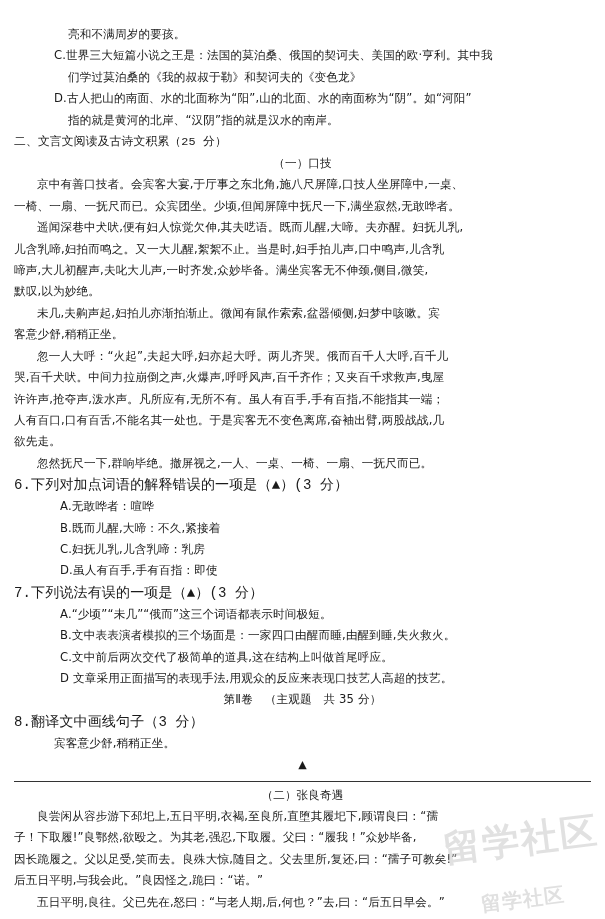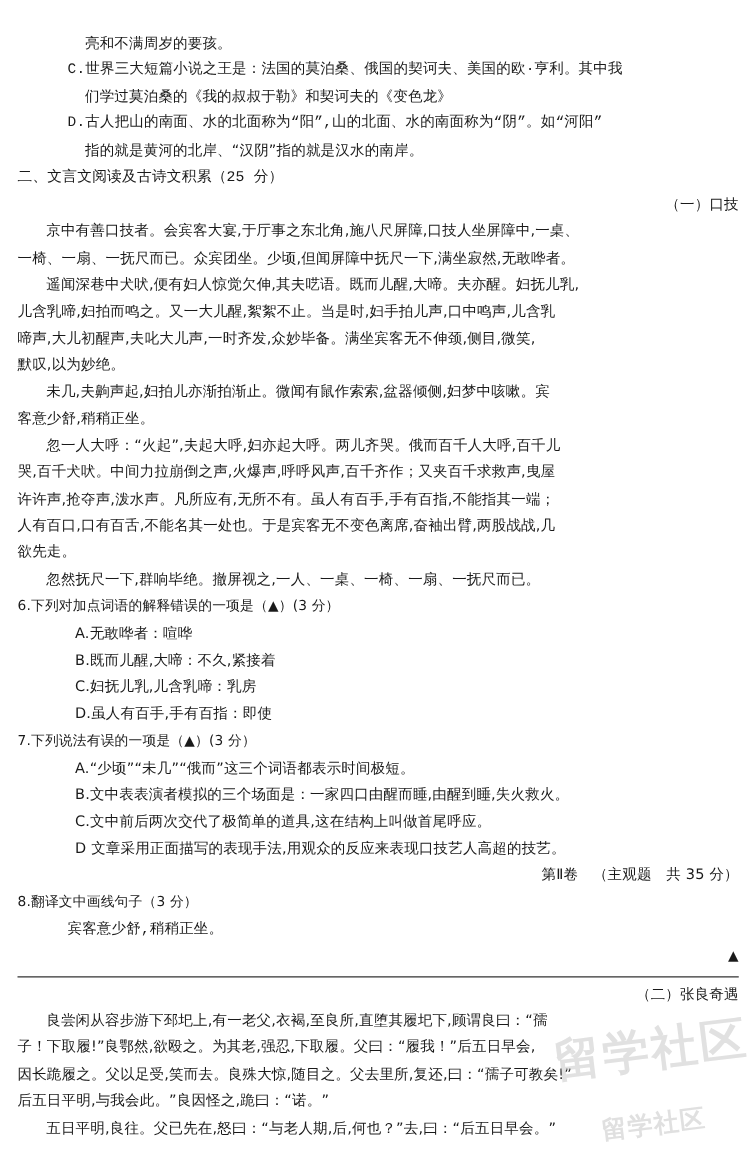--- a/index.html
+++ b/index.html
@@ -18,26 +18,26 @@
     overflow:hidden;
     margin-top:20px;
   }
   .ln {
     font-size:11.6px;
     line-height:21.4px;
     letter-spacing:0.15px;
     white-space:pre-wrap;
     word-break:break-all;
   }
-  .indent2 { padding-left:40px;font-family:Liberation Mono, monospace; }
+  .indent2 { padding-left:40px; }
   .indent3 { padding-left:54px; }
   .noind { padding-left:0; }
-  .center { text-align:right; }
+  .center { text-align:center; }
   .sec-head { font-size:11.8px; line-height:22px;font-family:Liberation Mono, monospace; }
-  .q-head { font-size:11px; line-height:22px; }
+  .q-head { font-size:14px; line-height:22px;font-family:Liberation Mono, monospace; }
   .body-par { text-indent:23px; }
   .opt { padding-left:46px; }
   .hr {
     border:0;
     border-top:1px solid #333;
     margin:5px 0 3px 0;
   }
   .tri { font-size:11px; }
   .wm {
     position:absolute;
@@ -111,22 +111,22 @@
   <div class="ln center">第Ⅱ卷　（主观题　共 35 分）</div>
 
   <div class="ln q-head noind">8.翻译文中画线句子（3 分）</div>
   <div class="ln indent2">宾客意少舒,稍稍正坐。</div>
 
   <div class="ln center tri">▲</div>
   <hr class="hr">
 
   <div class="ln center">（二）张良奇遇</div>
 
-  <div class="ln body-par">良尝闲从容步游下邳圯上,有一老父,衣褐,至良所,直堕其履圯下,顾谓良曰：“孺</div>
-  <div class="ln">子！下取履!”良鄂然,欲殴之。为其老,强忍,下取履。父曰：“履我！”后五日早会,</div>
+  <div class="ln body-par">良尝闲从容步游下邳圯上,五日平明,衣褐,至良所,直堕其履圯下,顾谓良曰：“孺</div>
+  <div class="ln">子！下取履!”良鄂然,欲殴之。为其老,强忍,下取履。父曰：“履我！”众妙毕备,</div>
   <div class="ln">因长跪履之。父以足受,笑而去。良殊大惊,随目之。父去里所,复还,曰：“孺子可教矣!”</div>
   <div class="ln">后五日平明,与我会此。”良因怪之,跪曰：“诺。”</div>
   <div class="ln body-par">五日平明,良往。父已先在,怒曰：“与老人期,后,何也？”去,曰：“后五日早会。”</div>
 
   <div class="wm">留学社区</div>
   <div class="wm2">留学社区</div>
 
 </div>
 
 </body></html>

